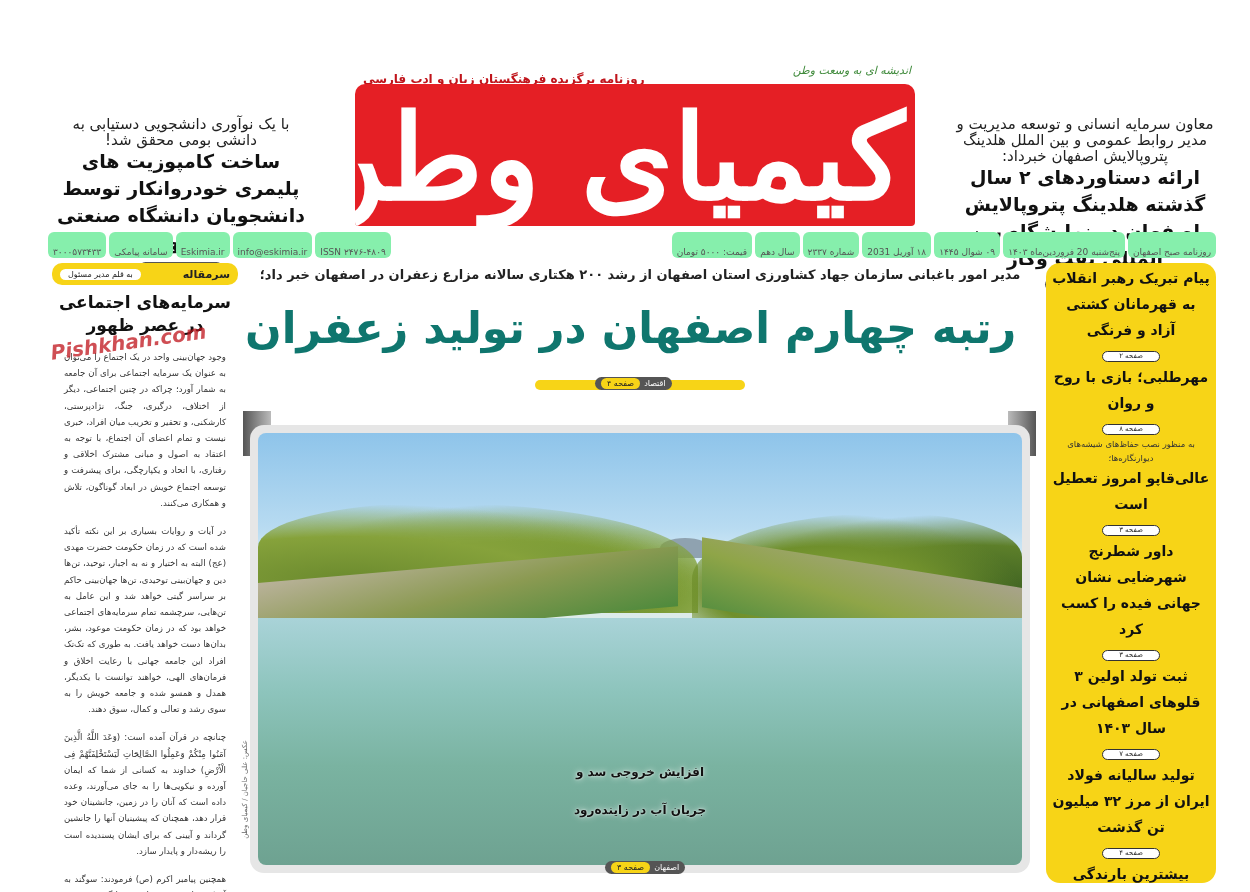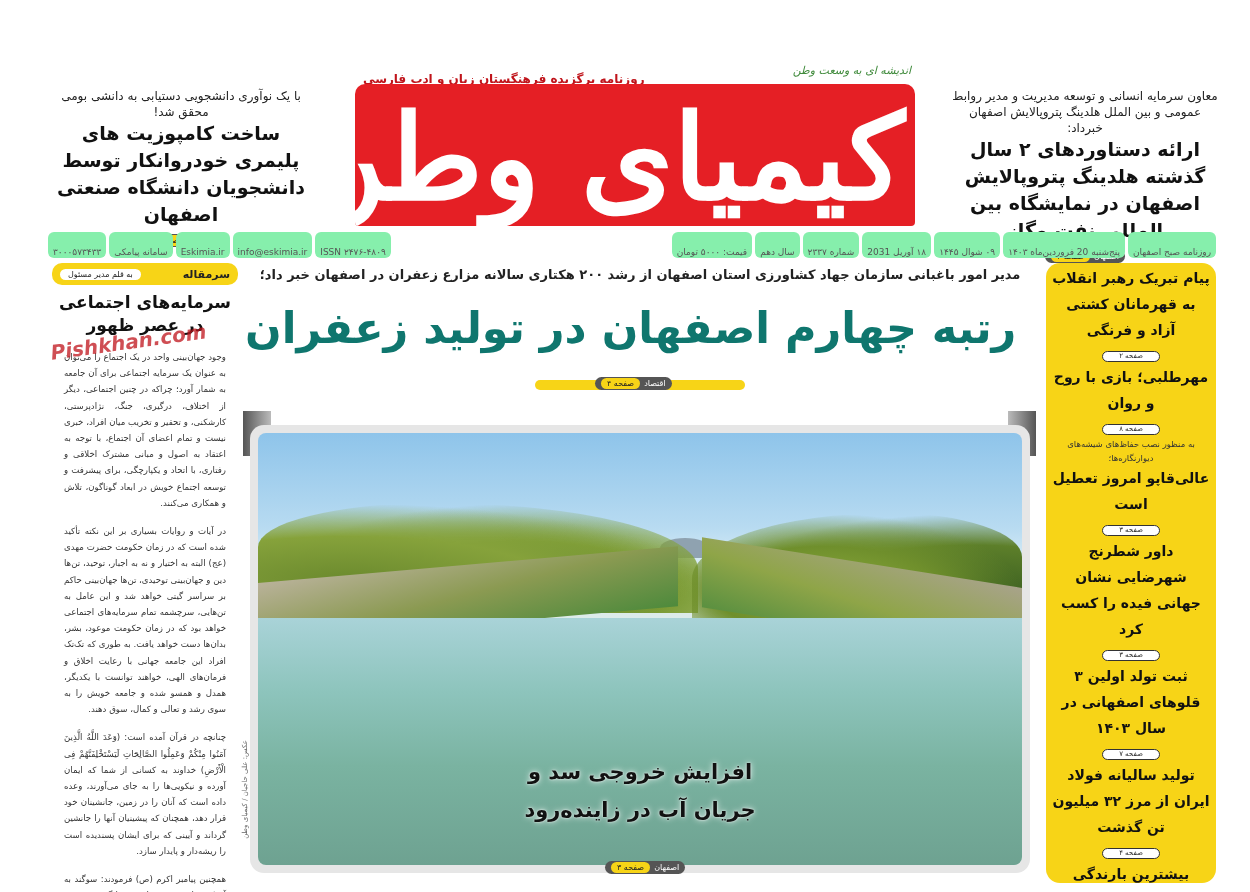--- a/index.html
+++ b/index.html
@@ -10,21 +10,21 @@
 
   
   .masthead { position: absolute; left: 355px; top: 68px; width: 560px; height: 160px; }
   .masthead .subtitle { position: absolute; left: 8px; top: 4px; font-size: 12px; font-weight: bold; color: #c0141b; direction: rtl; }
   .masthead .slogan { position: absolute; right: 4px; top: -4px; font-size: 11px; font-style: italic; color: #3f8a3b; font-family: "DejaVu Serif", serif; }
   .logo-box { position: absolute; left: 0; top: 16px; width: 560px; height: 142px; background: #e51f25; border-radius: 10px 10px 4px 4px; overflow: hidden; }
   .logo-text { position: absolute; right: 10px; top: -6px; width: 540px; text-align: center; color: #ffffff; font-size: 118px; font-weight: bold; line-height: 160px; font-family: "DejaVu Serif", serif; letter-spacing: -6px; direction: rtl; white-space: nowrap; }
 
   
   .teaser { position: absolute; top: 88px; text-align: center; direction: rtl; }
-  .teaser .kicker { font-size: 12px; line-height: 16px; color: #222; }
+  .teaser .kicker { font-size: 15px; line-height: 16px; color: #222; margin-top: 28px; }
   .teaser .title { font-size: 19px; font-weight: bold; line-height: 27px; color: #111; letter-spacing: -0.5px; }
   .teaser-right { right: 30px; width: 270px; }
   .teaser-left { left: 50px; width: 262px; }
 
   .tag { display: inline-flex; align-items: center; border-radius: 10px; background: #555; color: #fff; font-size: 8px; height: 13px; padding: 0 2px 0 6px; margin-top: 4px; direction: rtl; }
   .tag .sect { padding: 0 4px; }
   .tag .pg { background: #f7d417; color: #222; border-radius: 8px; padding: 0 6px; height: 11px; line-height: 11px; }
 
   
   .infobar { position: absolute; left: 48px; top: 232px; width: 1168px; height: 18px; display: flex; justify-content: space-between; direction: rtl; font-size: 9px; color: #555; }
@@ -62,21 +62,21 @@
     border-radius: 40% 60% 0 0; }
   .photo .trees-r { position: absolute; right: 0; top: 80px; width: 330px; height: 110px;
     background: radial-gradient(ellipse at 40% 70%, #8cab3c 0%, #6f8f2c 40%, transparent 70%),
                 radial-gradient(ellipse at 85% 80%, #355a1f 0%, #5d7f2a 45%, transparent 70%);
     border-radius: 60% 40% 0 0; }
   .photo .mountain { position: absolute; left: 402px; top: 105px; width: 50px; height: 20px; background: #8fa2b0; border-radius: 50% 50% 0 0; }
   .photo .bank-l { position: absolute; left: 0; top: 150px; width: 420px; height: 60px; background: linear-gradient(170deg, #b9b29a 0%, #8b9a52 50%, #4e8a3c 100%); transform: skewY(-5deg); transform-origin: left; }
   .photo .bank-r { position: absolute; right: 0; top: 155px; width: 320px; height: 70px; background: linear-gradient(190deg, #a8a38a 0%, #8fa548 55%, #5a9040 100%); transform: skewY(9deg); transform-origin: right; }
   .photo .water { position: absolute; left: 0; right: 0; top: 185px; bottom: 0;
     background: linear-gradient(180deg, #a9d3d8 0%, #8dc4bc 30%, #7ab3a1 60%, #6ea291 100%); }
-  .photo .caption { position: absolute; left: 0; right: 0; top: 320px; text-align: center; color: #111; font-size: 21px; font-weight: bold; line-height: 38px; text-shadow: 0 0 6px rgba(255,255,255,0.85), 0 0 2px rgba(255,255,255,0.9); }
+  .photo .caption { position: absolute; left: 0; right: 0; top: 320px; text-align: center; color: #111; font-size: 12px; font-weight: bold; line-height: 38px; text-shadow: 0 0 6px rgba(255,255,255,0.85), 0 0 2px rgba(255,255,255,0.9); }
   .photo-credit { position: absolute; left: 241px; top: 740px; font-size: 7px; color: #666; writing-mode: vertical-rl; transform: rotate(180deg); white-space: nowrap; }
   .photo-tag { position: absolute; left: 605px; top: 855px; direction: rtl; }
 
   
   .sidebar { position: absolute; left: 1046px; top: 263px; width: 170px; height: 620px; background: #f7d417; border-radius: 14px; direction: rtl; text-align: center; padding-top: 2px; }
   .sb-item { padding: 0 6px; }
   .sb-kicker { font-size: 8.5px; line-height: 14px; color: #333; }
   .sb-title { font-size: 14px; font-weight: bold; line-height: 26px; color: #111; letter-spacing: -0.3px; }
   .sb-page { display: inline-block; background: #fff; border: 1.5px solid #333; border-radius: 9px; font-size: 7px; padding: 0 16px; line-height: 9px; margin: 2px 0 2px; color: #222; }
 </style>

